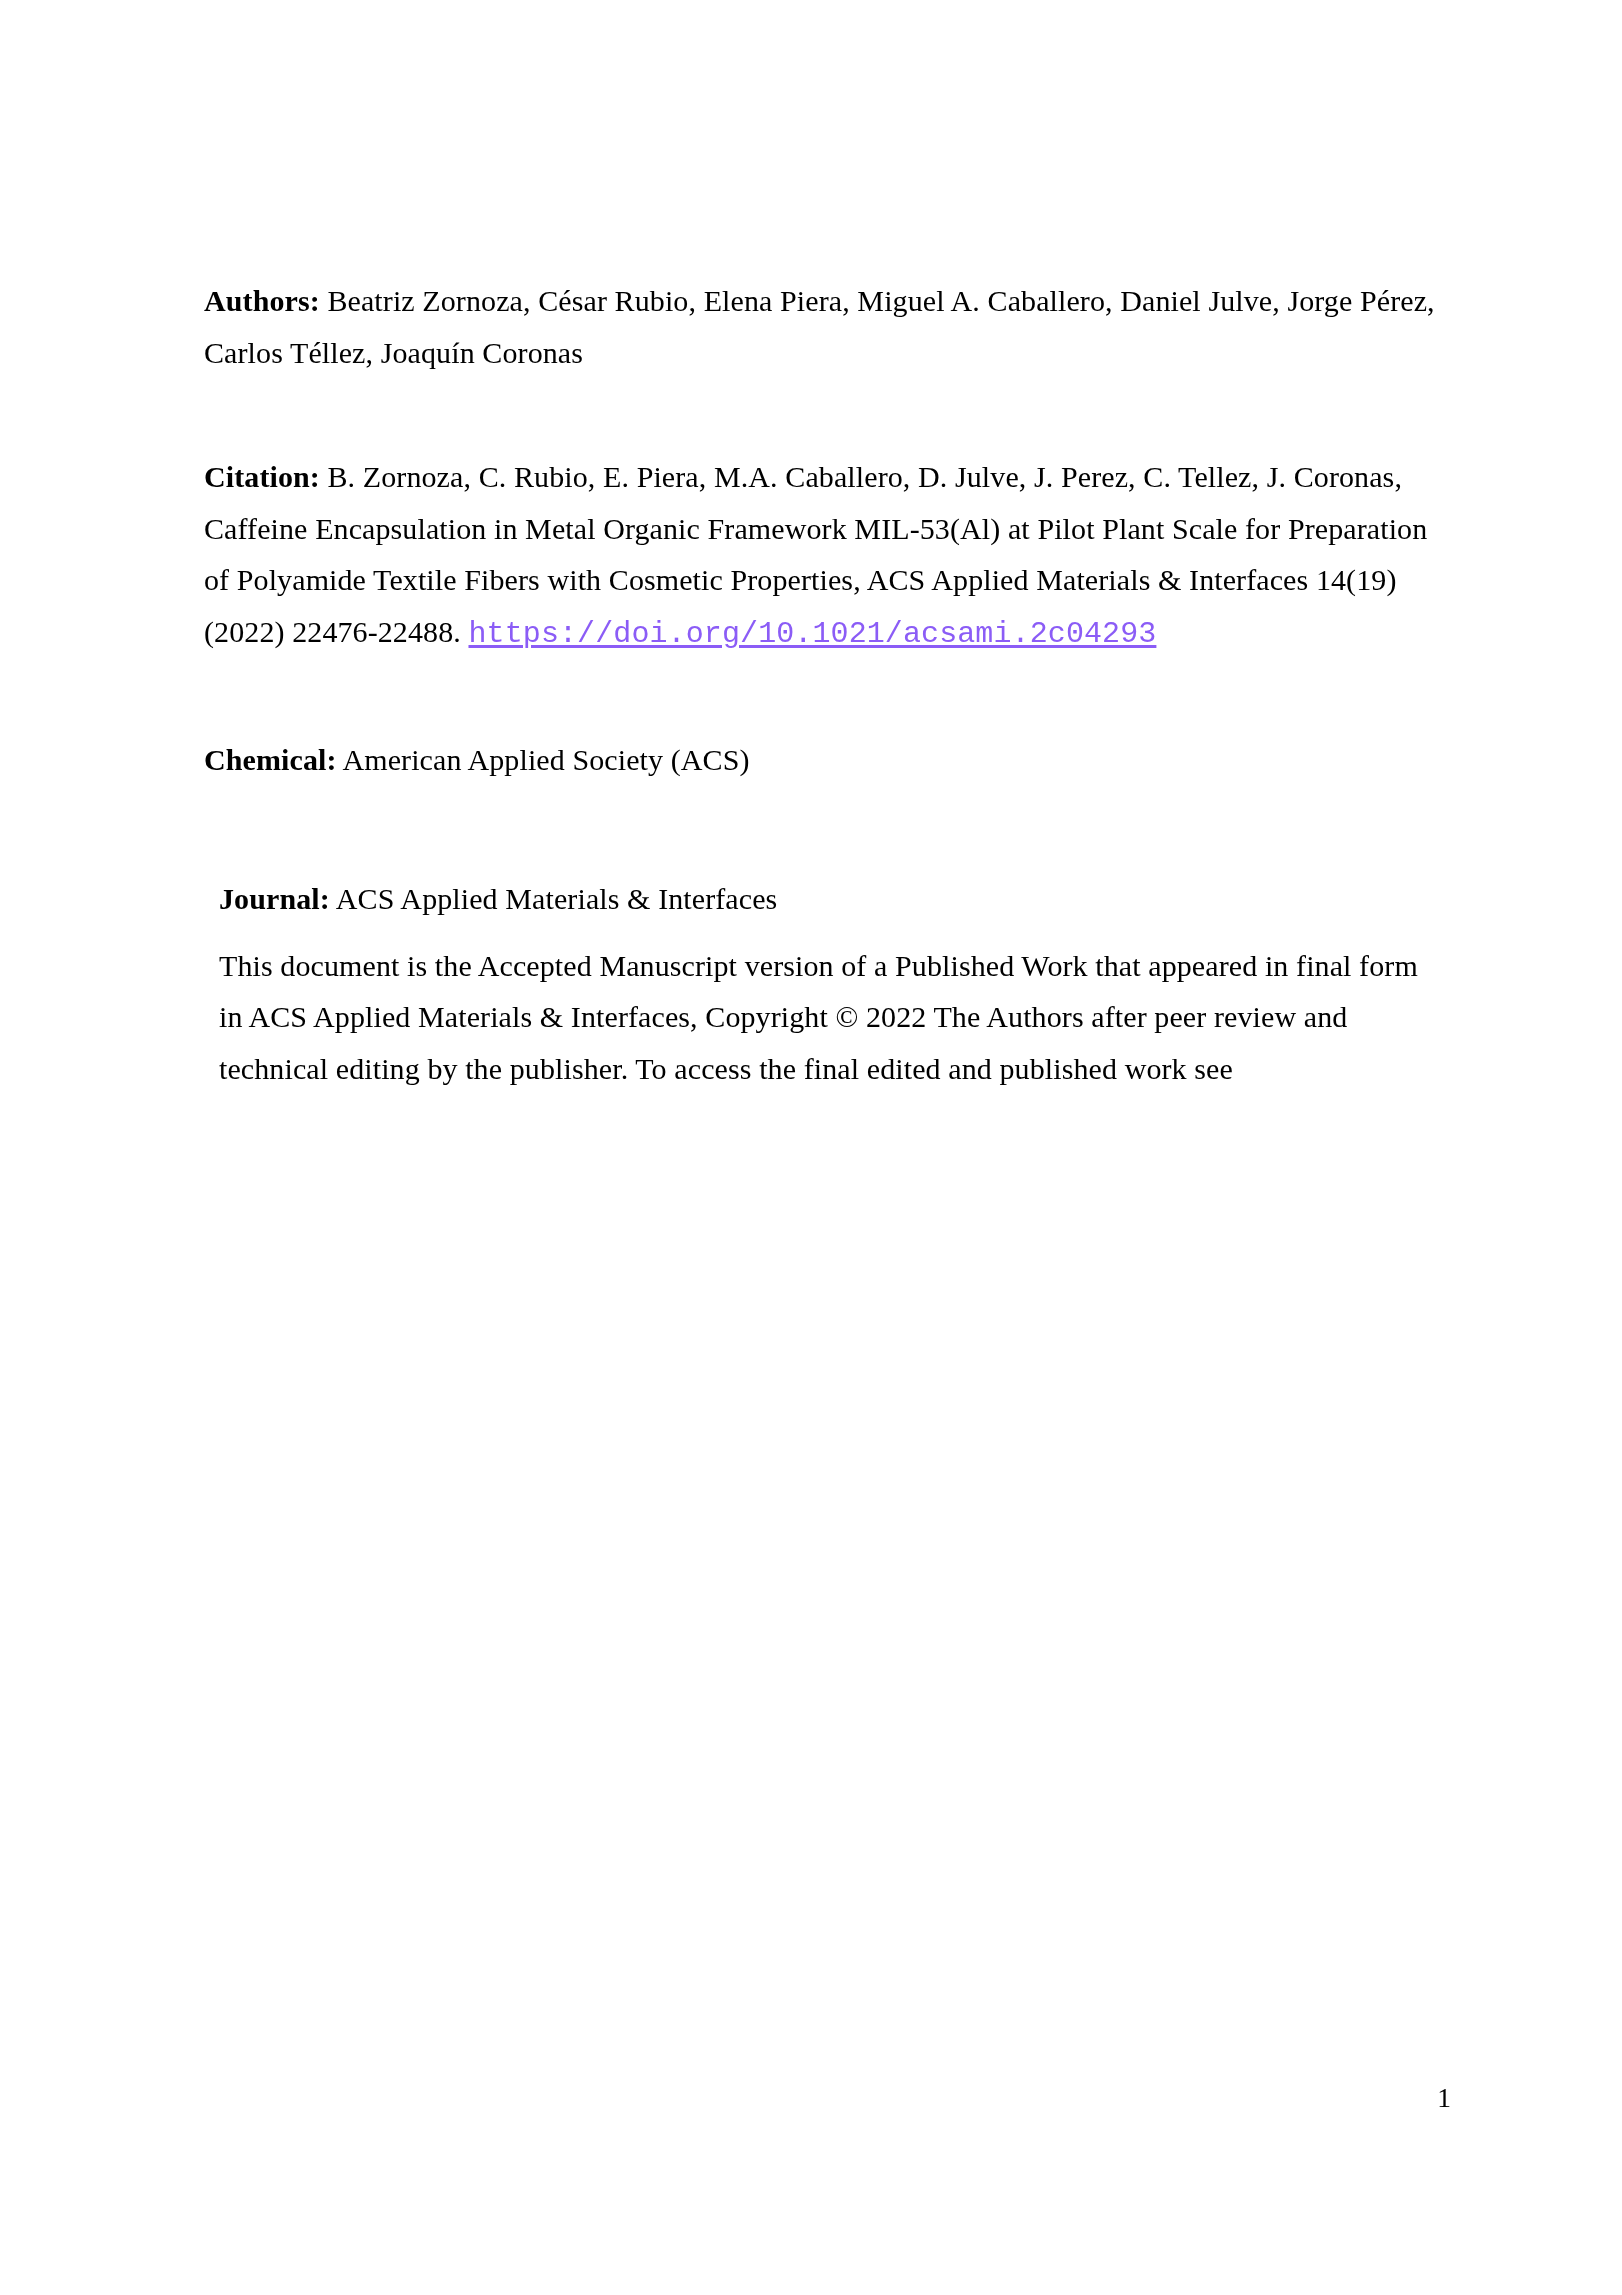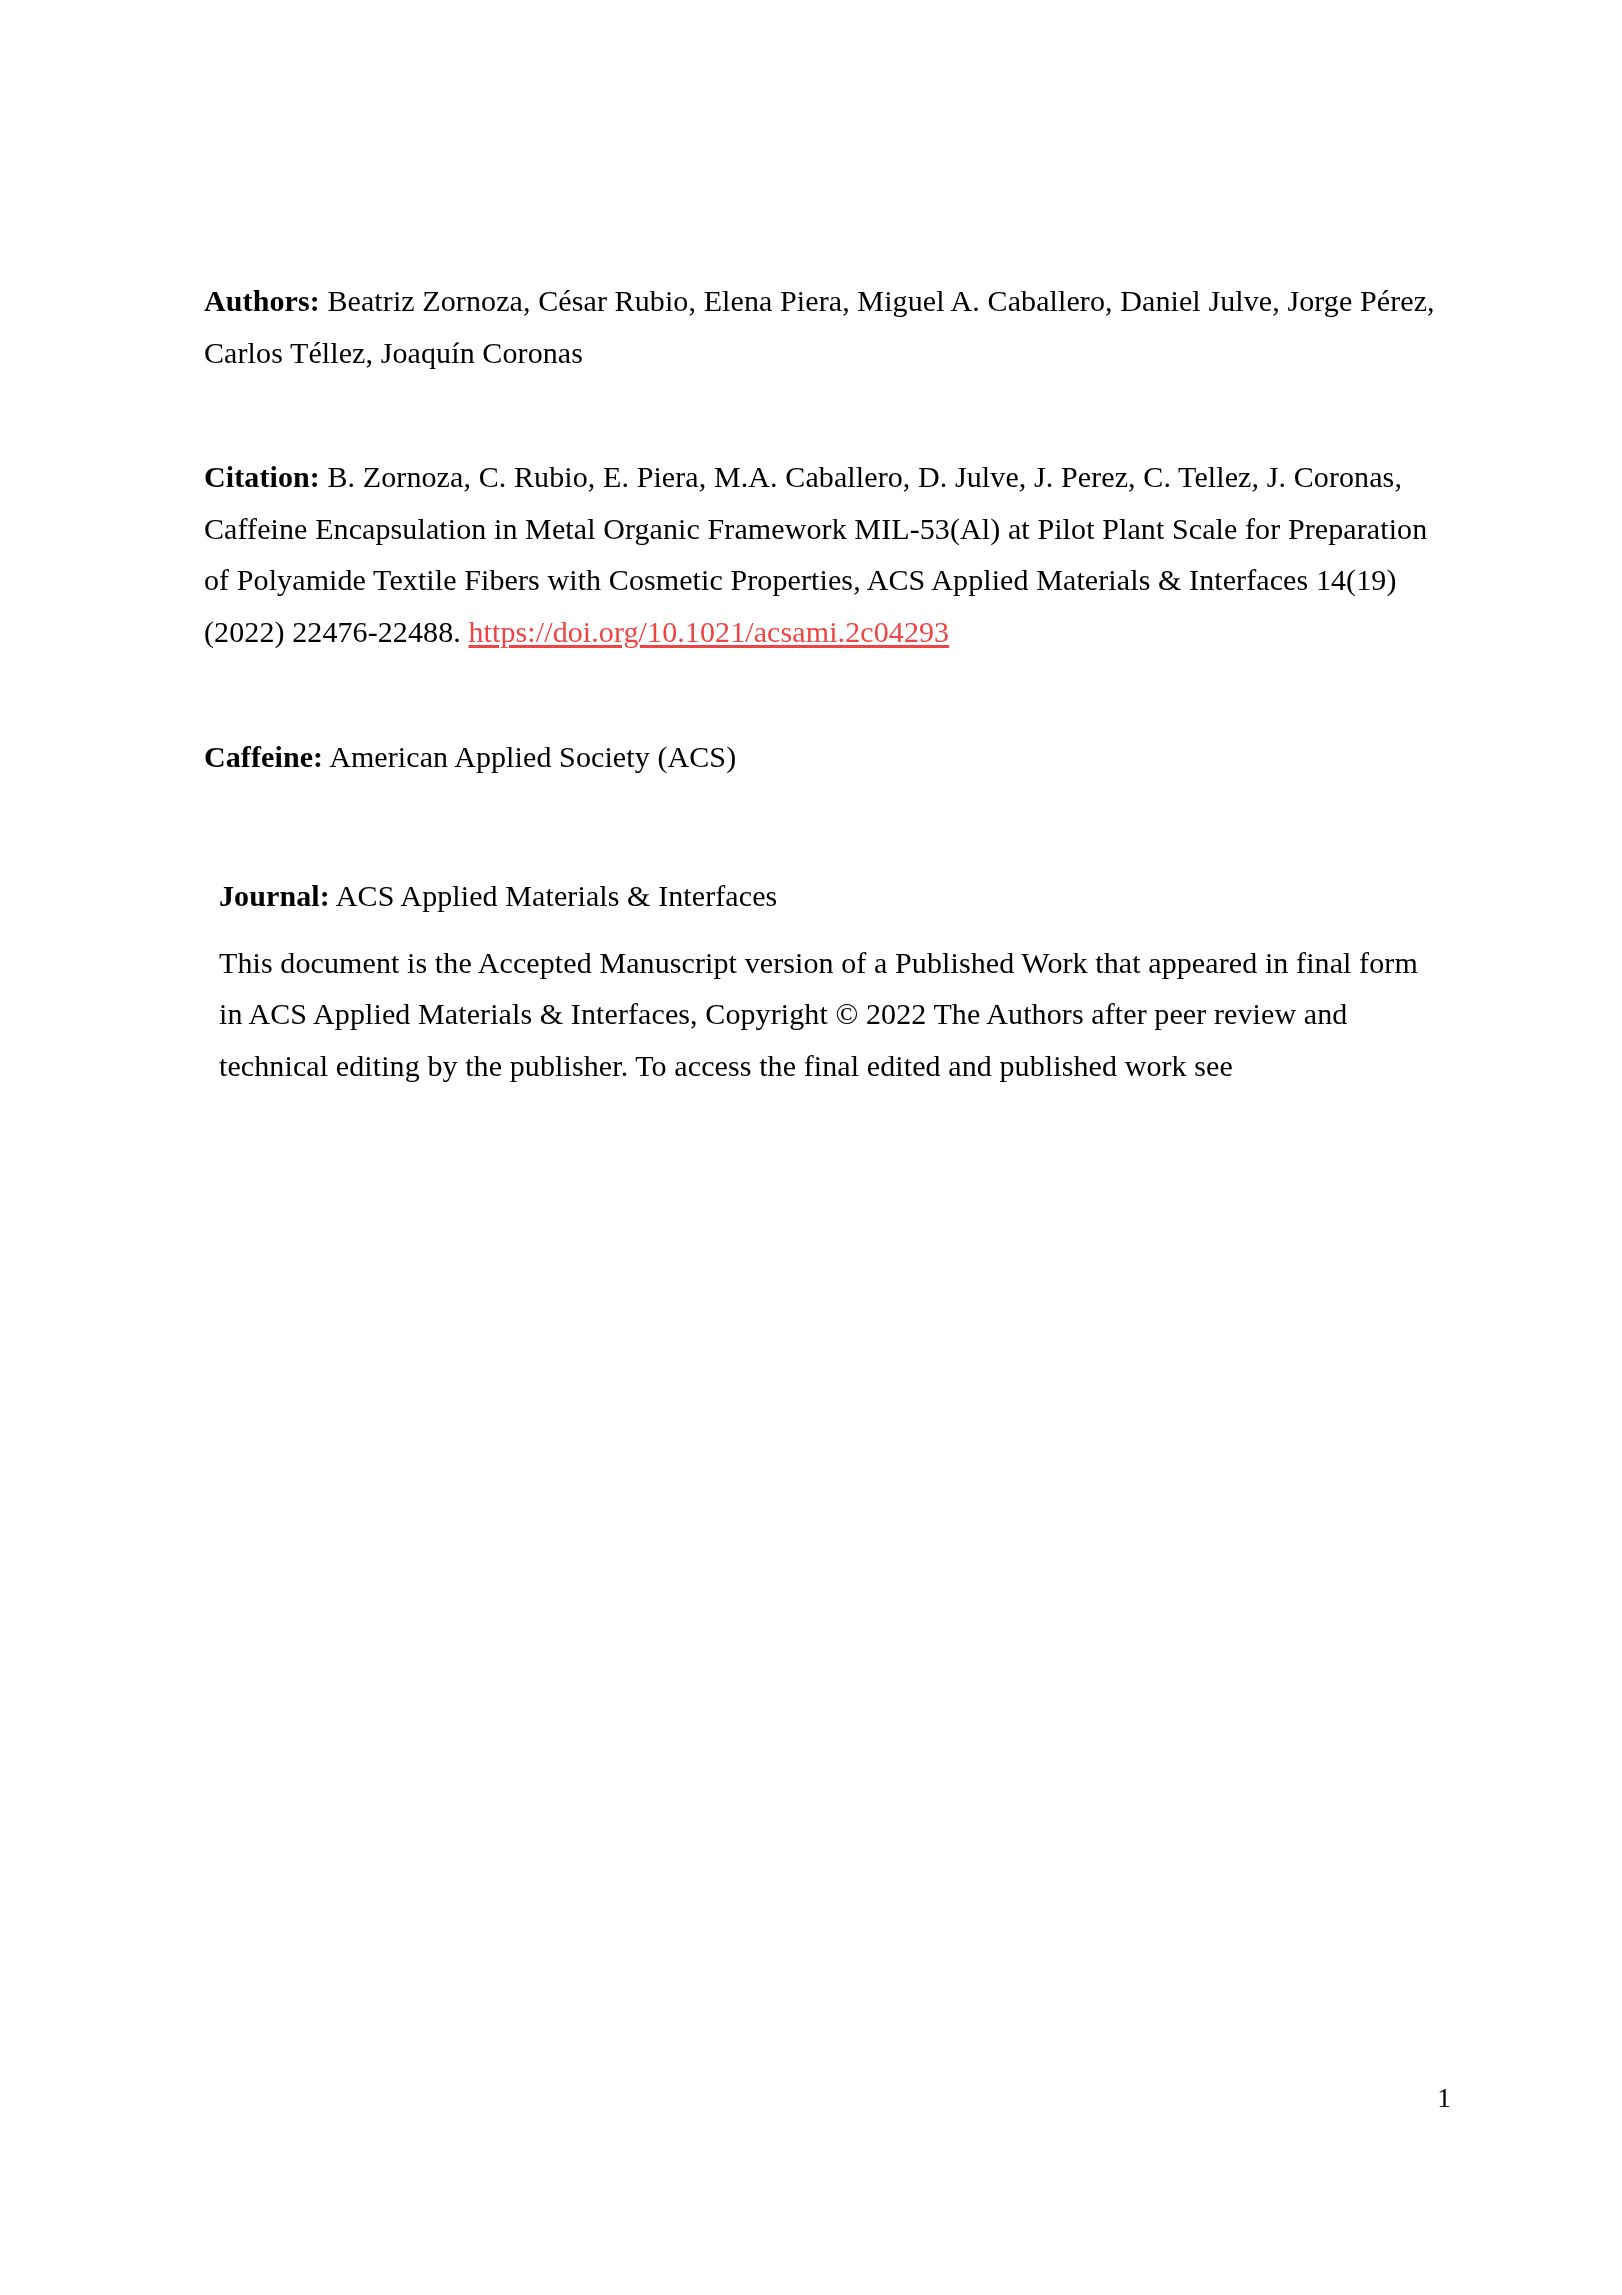--- a/index.html
+++ b/index.html
@@ -36,23 +36,24 @@
     margin: 0;
     letter-spacing: 0.1px;
   }
   .para b {
     font-weight: bold;
   }
   .spacer-block {
     height: 73px;
   }
   a.link {
-    color: #ef4444;
+    color: #8b5cf6;
     text-decoration: underline;
     text-underline-offset: 2.6px;
+    font-family: Liberation Mono, monospace;
   }
   .journal-block .para {
     margin: 15px;
   }
   .pagenum {
     position: absolute;
     right: 188px;
     bottom: 110px;
     font-size: 27.5px;
     line-height: 1;
@@ -71,21 +72,21 @@
 
     <div class="spacer-block"></div>
 
     <p class="para">
       <b>Citation:</b><span> B. Zornoza, C. Rubio, E. Piera, M.A. Caballero, D. Julve, J. Perez, C. Tellez, J. Coronas, Caffeine Encapsulation in Metal Organic Framework MIL-53(Al) at Pilot Plant Scale for Preparation of Polyamide Textile Fibers with Cosmetic Properties, ACS Applied Materials &amp; Interfaces 14(19) (2022) 22476-22488. </span><a class="link" href="#">https://doi.org/10.1021/acsami.2c04293</a>
     </p>
 
     <div class="spacer-block"></div>
 
     <p class="para">
-      <b>Caffeine:</b><span> American Applied Society (ACS)</span>
+      <b>Chemical:</b><span> American Applied Society (ACS)</span>
     </p>
 
     <div class="spacer-block"></div>
 
     <div class="journal-block">
       <p class="para">
         <b>Journal:</b><span> ACS Applied Materials &amp; Interfaces</span>
       </p>
       <p class="para">
         <span>This document is the Accepted Manuscript version of a Published Work that appeared in final form in ACS Applied Materials &amp; Interfaces, Copyright © 2022 The Authors after peer review and technical editing by the publisher. To access the final edited and published work see </span>

